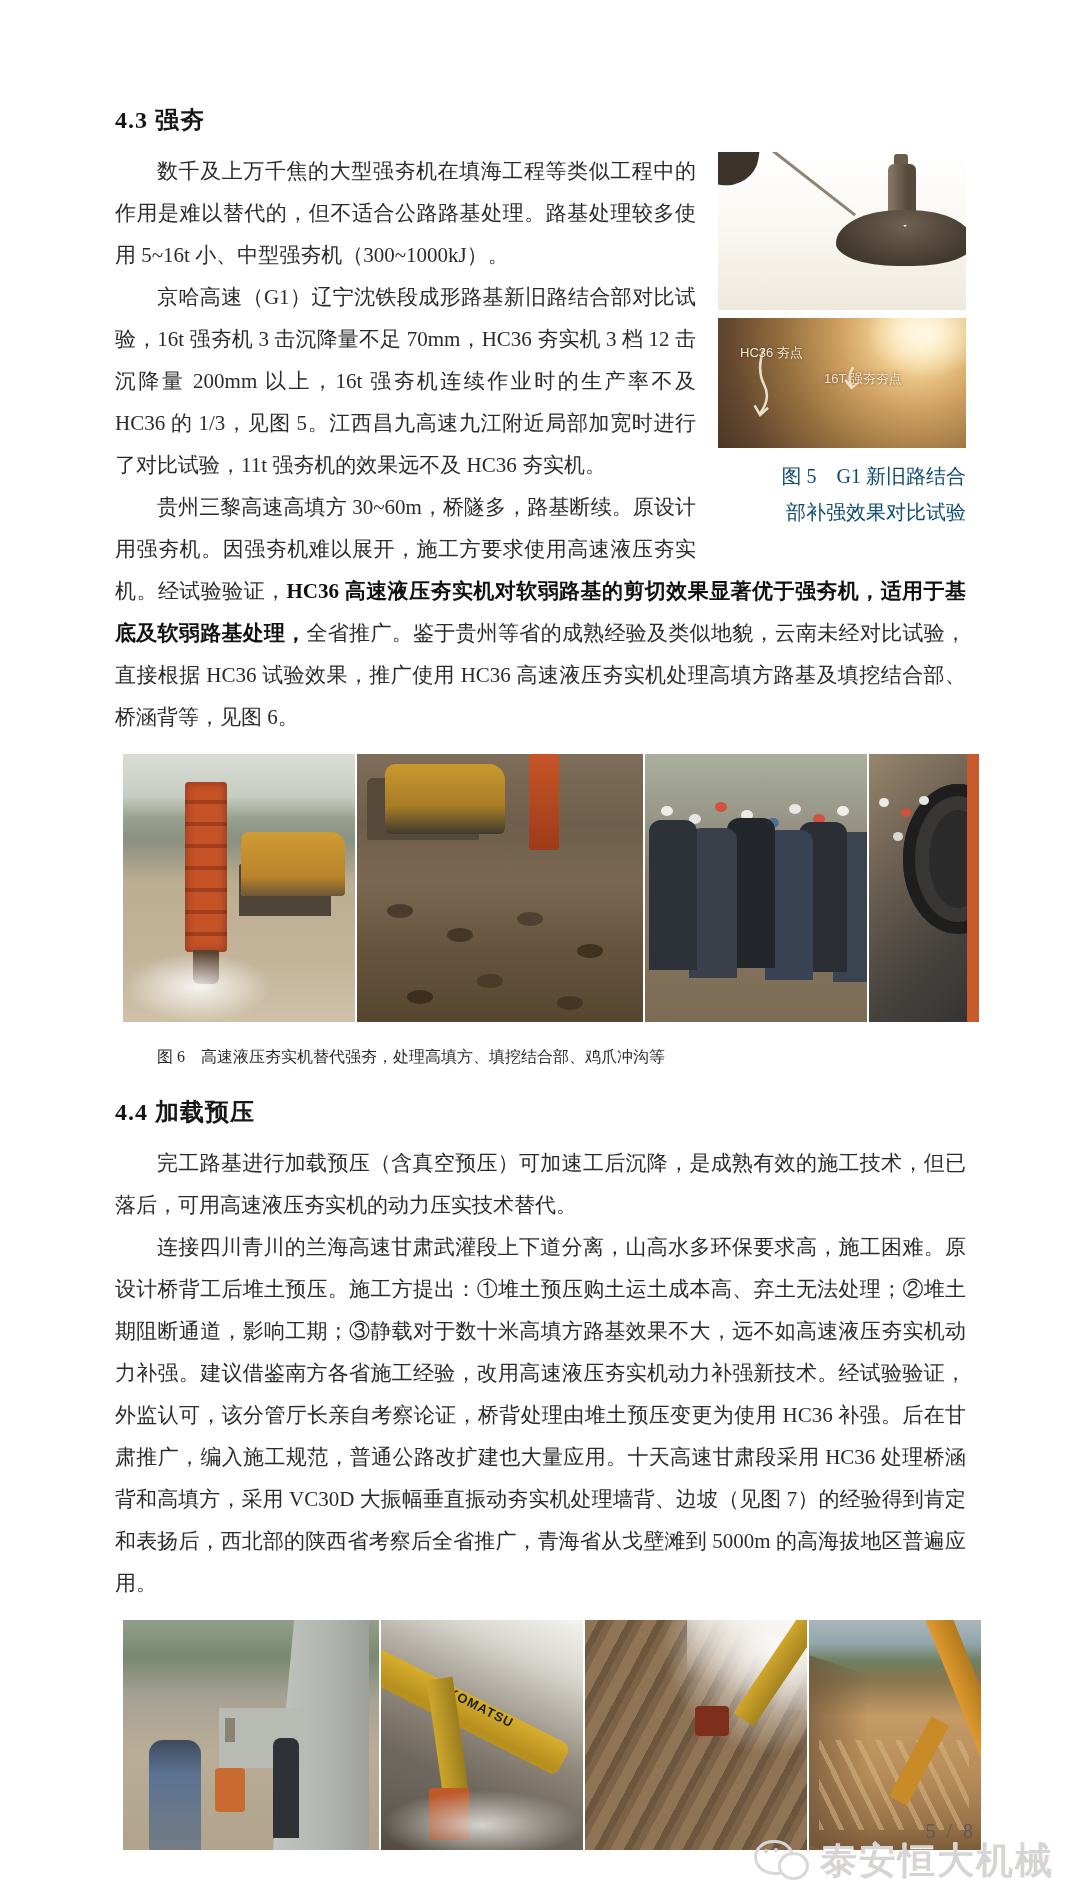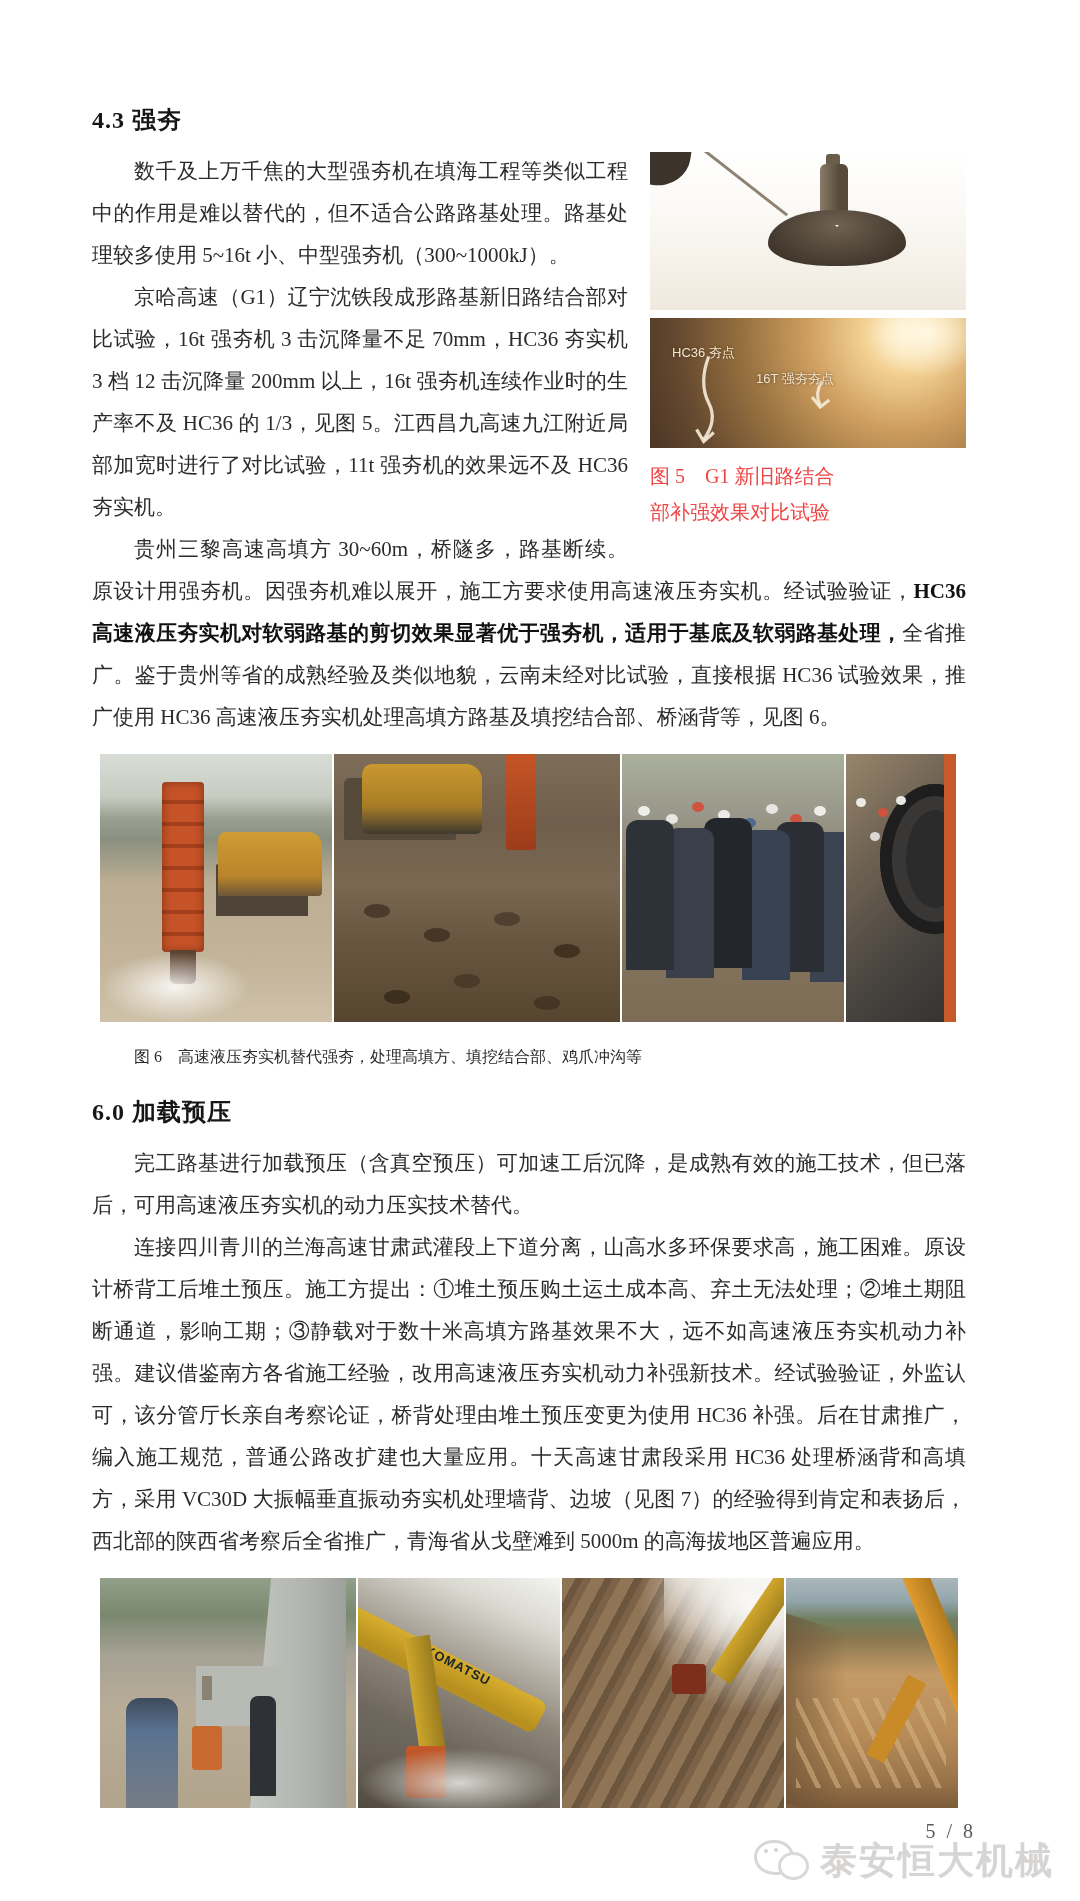--- a/index.html
+++ b/index.html
@@ -1,46 +1,46 @@
 <!DOCTYPE html>
 <html><head>
 <meta charset="utf-8">
 <style>
   html,body{margin:0;padding:0;}
   body{
     width:1080px;height:1901px;background:#ffffff;position:relative;overflow:hidden;
     font-family:"Liberation Serif","DejaVu Serif",serif;color:#2b2b2b;
     -webkit-font-smoothing:antialiased;
   }
-  .page{position:absolute;inset:0;padding:104px 114px 0 92px;box-sizing:border-box;}
+  .page{position:absolute;inset:0;padding:104px 114px 0 115px;box-sizing:border-box;}
   .sec-heading{font-size:24px;font-weight:bold;color:#161616;margin:0 0 14px 0;letter-spacing:1px;}
   .sec-heading.second{margin-top:26px;}
   p.body-par{font-size:21px;line-height:42px;margin:0;text-align:justify;text-indent:2em;color:#2b2b2b;}
   p.body-par b{color:#111;}
   .clearfix::after{content:"";display:block;clear:both;}
 
   
-  .fig5{float:right;width:316px;margin:2px 0 4px 22px;}
+  .fig5{float:right;width:248px;margin:2px 0 4px 22px;}
   .f5p1{position:relative;height:158px;background:linear-gradient(180deg,#ffffff 0%,#faf8f3 45%,#efe9dd 100%);overflow:hidden;}
   .f5p1 .shaft{position:absolute;left:170px;top:12px;width:28px;height:52px;border-radius:6px;
     background:linear-gradient(90deg,#8a7b68,#564a3b 70%);}
   .f5p1 .knob{position:absolute;left:176px;top:2px;width:14px;height:16px;background:#6b5d4c;border-radius:3px;}
   .f5p1 .plate{position:absolute;left:118px;top:58px;width:138px;height:56px;
     background:radial-gradient(ellipse at 50% 28%,#77685500 0%,#77685500 1%,#6e6051 2%,#4a3f33 60%,#342b22 100%);
     border-radius:48% 48% 46% 46% / 62% 62% 42% 42%;}
   .f5p1 .cable{position:absolute;left:18px;top:-28px;width:3px;height:150px;background:#8e8273;transform:rotate(-52deg);transform-origin:top left;}
   .f5p1 .corner{position:absolute;left:-16px;top:-18px;width:56px;height:52px;background:#3c342b;border-radius:0 0 60% 0;transform:rotate(8deg);}
   .f5p2{position:relative;height:130px;margin-top:8px;overflow:hidden;
     background:radial-gradient(circle at 80% 12%,#fff3d2 0%,#f3d294 14%,#cf9f60 34%,#96703f 58%,#64482f 82%,#4b3625 100%);}
   .f5p2 .glow{position:absolute;right:-20px;top:-30px;width:120px;height:90px;background:radial-gradient(#fff8e3 0%,#ffe9b400 70%);}
   .f5-ann{position:absolute;font-family:"Liberation Sans","DejaVu Sans",sans-serif;font-size:13px;color:#f3e6cf;text-shadow:0 0 3px rgba(60,40,20,.8);}
   .f5-ann.a1{left:22px;top:26px;}
   .f5-ann.a2{left:106px;top:52px;}
   .f5p2 svg{position:absolute;inset:0;}
-  .f5cap{margin-top:10px;text-align:left;font-size:20px;line-height:36px;color:#ef4444;}
+  .f5cap{margin-top:10px;text-align:right;font-size:20px;line-height:36px;color:#0c4a6e;}
 
   
   .strip{display:flex;width:850px;margin:16px 0 0 8px;gap:2px;}
   .strip .ph{position:relative;overflow:hidden;flex:none;}
   .strip6 .ph{height:268px;}
   .strip7 .ph{height:230px;}
   .figcap{font-size:16px;color:#2b2b2b;margin:22px 0 0 42px;line-height:26px;}
 
   
   .s6c1{width:232px;background:linear-gradient(180deg,#d9ddd6 0%,#c7ccc2 16%,#99a08f 24%,#8a9080 32%,#bcae92 48%,#c3b49a 78%,#cfc2a9 100%);}
@@ -158,21 +158,21 @@
       <span class="crowd"></span>
     </div>
     <div class="ph s6c4">
       <span class="tire"></span>
       <span class="orange-edge"></span>
       <span class="helmets2"></span>
     </div>
   </div>
   <div class="figcap">图 6　高速液压夯实机替代强夯，处理高填方、填挖结合部、鸡爪冲沟等</div>
 
-  <h1 class="sec-heading second">6.0 加载预压</h1>
+  <h1 class="sec-heading second">4.4 加载预压</h1>
   <p class="body-par">完工路基进行加载预压（含真空预压）可加速工后沉降，是成熟有效的施工技术，但已落后，可用高速液压夯实机的动力压实技术替代。</p>
   <p class="body-par">连接四川青川的兰海高速甘肃武灌段上下道分离，山高水多环保要求高，施工困难。原设计桥背工后堆土预压。施工方提出：①堆土预压购土运土成本高、弃土无法处理；②堆土期阻断通道，影响工期；③静载对于数十米高填方路基效果不大，远不如高速液压夯实机动力补强。建议借鉴南方各省施工经验，改用高速液压夯实机动力补强新技术。经试验验证，外监认可，该分管厅长亲自考察论证，桥背处理由堆土预压变更为使用 HC36 补强。后在甘肃推广，编入施工规范，普通公路改扩建也大量应用。十天高速甘肃段采用 HC36 处理桥涵背和高填方，采用 VC30D 大振幅垂直振动夯实机处理墙背、边坡（见图 7）的经验得到肯定和表扬后，西北部的陕西省考察后全省推广，青海省从戈壁滩到 5000m 的高海拔地区普遍应用。</p>
 
   <div class="strip strip7">
     <div class="ph s7c1">
       <span class="wall"></span>
       <span class="wall-low"></span>
       <span class="mach"></span>
       <span class="person-blue"></span>
       <span class="person-dark"></span>

